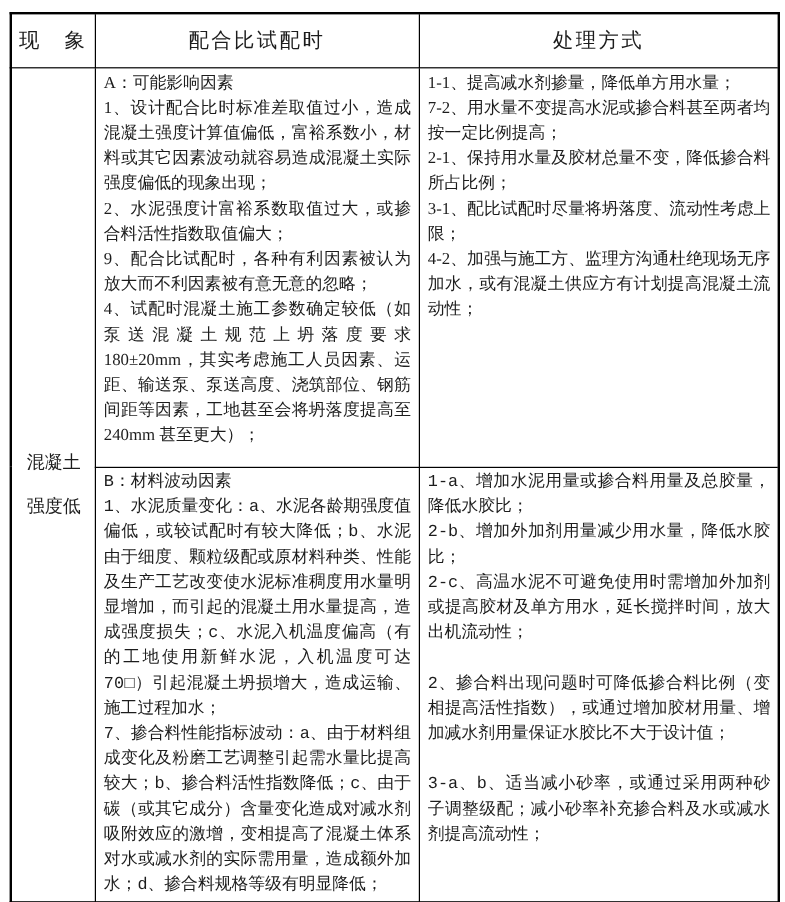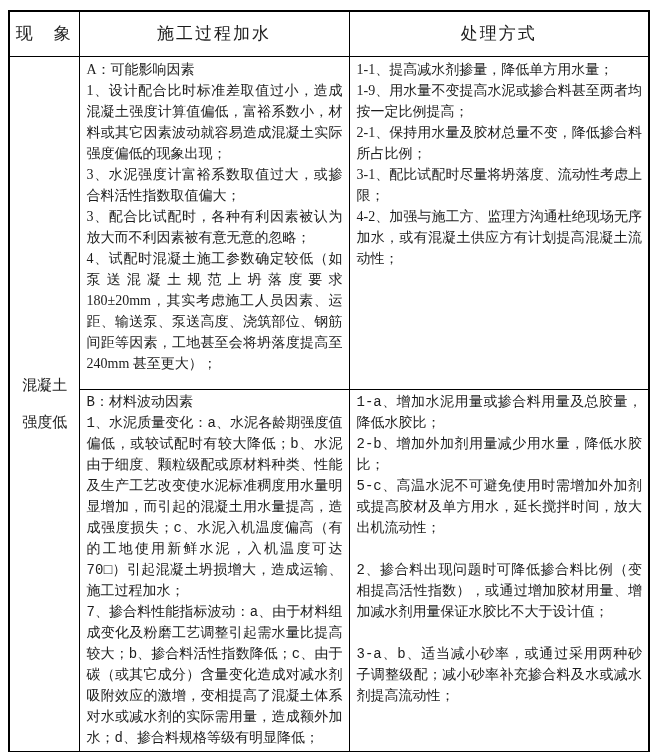--- a/index.html
+++ b/index.html
@@ -73,55 +73,55 @@
 
 <table class="doc-table">
   <colgroup>
     <col style="width:70px">
     <col style="width:270px">
     <col style="width:300px">
   </colgroup>
   <tbody>
       <tr class="header-row">
     <th>现　象</th>
-    <th>施工过程加水</th>
+    <th>配合比试配时</th>
     <th>处理方式</th>
   </tr>
   <tr class="row-a">
     <td class="cell-phenomenon" rowspan="2">
       <div class="phen-wrap">
         <div>混凝土</div>
         <div>强度低</div>
       </div>
     </td>
     <td class="cell-text cell-factors-a">
           <p>A：可能影响因素</p>
           <p>1、设计配合比时标准差取值过小，造成混凝土强度计算值偏低，富裕系数小，材料或其它因素波动就容易造成混凝土实际强度偏低的现象出现；</p>
-          <p>3、水泥强度计富裕系数取值过大，或掺合料活性指数取值偏大；</p>
-          <p>3、配合比试配时，各种有利因素被认为放大而不利因素被有意无意的忽略；</p>
+          <p>2、水泥强度计富裕系数取值过大，或掺合料活性指数取值偏大；</p>
+          <p>9、配合比试配时，各种有利因素被认为放大而不利因素被有意无意的忽略；</p>
           <p>4、试配时混凝土施工参数确定较低（如泵送混凝土规范上坍落度要求 180±20mm，其实考虑施工人员因素、运距、输送泵、泵送高度、浇筑部位、钢筋间距等因素，工地甚至会将坍落度提高至 240mm 甚至更大）；</p>
         </td>
     <td class="cell-text cell-treat-a">
           <p>1-1、提高减水剂掺量，降低单方用水量；</p>
-          <p>1-9、用水量不变提高水泥或掺合料甚至两者均按一定比例提高；</p>
+          <p>7-2、用水量不变提高水泥或掺合料甚至两者均按一定比例提高；</p>
           <p>2-1、保持用水量及胶材总量不变，降低掺合料所占比例；</p>
           <p>3-1、配比试配时尽量将坍落度、流动性考虑上限；</p>
           <p>4-2、加强与施工方、监理方沟通杜绝现场无序加水，或有混凝土供应方有计划提高混凝土流动性；</p>
         </td>
   </tr>
   <tr class="row-b">
     <td class="cell-text cell-factors-b">
           <p>B：材料波动因素</p>
           <p>1、水泥质量变化：a、水泥各龄期强度值偏低，或较试配时有较大降低；b、水泥由于细度、颗粒级配或原材料种类、性能及生产工艺改变使水泥标准稠度用水量明显增加，而引起的混凝土用水量提高，造成强度损失；c、水泥入机温度偏高（有的工地使用新鲜水泥，入机温度可达 70□）引起混凝土坍损增大，造成运输、施工过程加水；</p>
           <p>7、掺合料性能指标波动：a、由于材料组成变化及粉磨工艺调整引起需水量比提高较大；b、掺合料活性指数降低；c、由于碳（或其它成分）含量变化造成对减水剂吸附效应的激增，变相提高了混凝土体系对水或减水剂的实际需用量，造成额外加水；d、掺合料规格等级有明显降低；</p>
         </td>
     <td class="cell-text cell-treat-b">
           <p>1-a、增加水泥用量或掺合料用量及总胶量，降低水胶比；</p>
           <p>2-b、增加外加剂用量减少用水量，降低水胶比；</p>
-          <p>5-c、高温水泥不可避免使用时需增加外加剂或提高胶材及单方用水，延长搅拌时间，放大出机流动性；</p>
+          <p>2-c、高温水泥不可避免使用时需增加外加剂或提高胶材及单方用水，延长搅拌时间，放大出机流动性；</p>
           <p></p>
           <p>2、掺合料出现问题时可降低掺合料比例（变相提高活性指数），或通过增加胶材用量、增加减水剂用量保证水胶比不大于设计值；</p>
           <p></p>
           <p>3-a、b、适当减小砂率，或通过采用两种砂子调整级配；减小砂率补充掺合料及水或减水剂提高流动性；</p>
         </td>
   </tr>
 </tbody>
   </table>
 
 </body></html>

